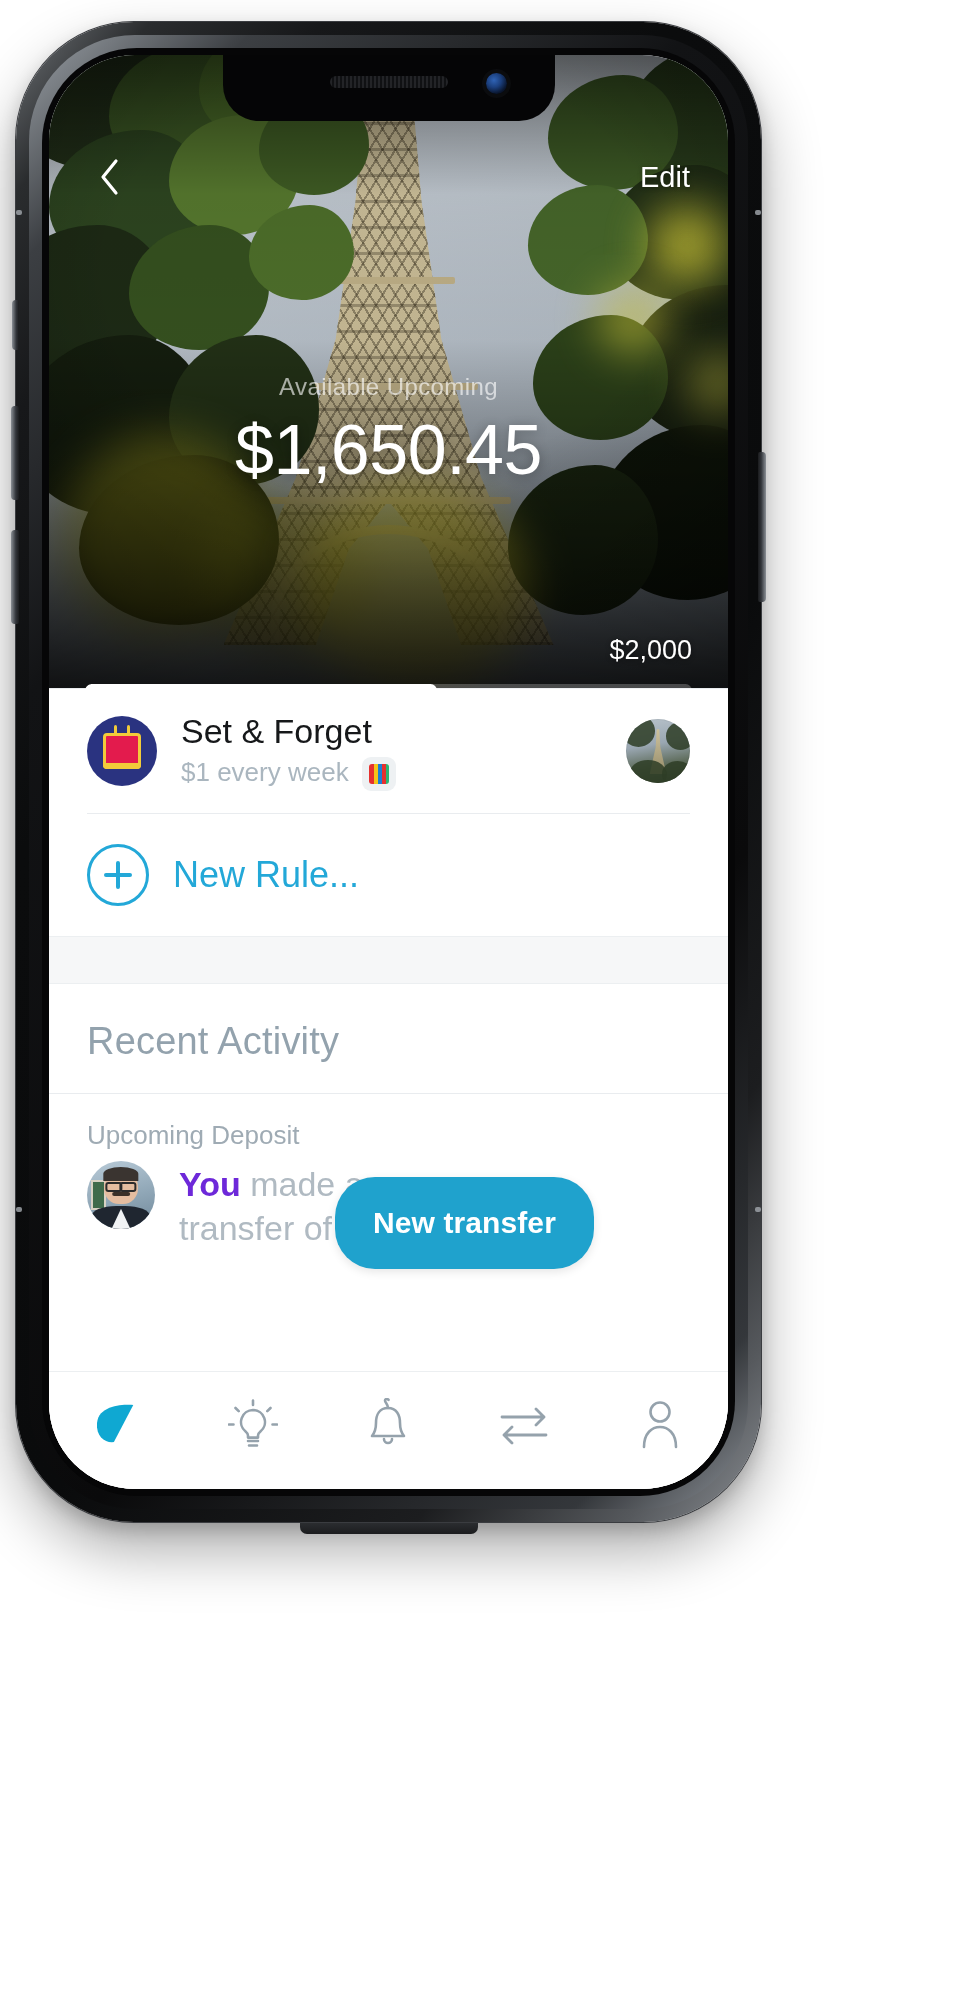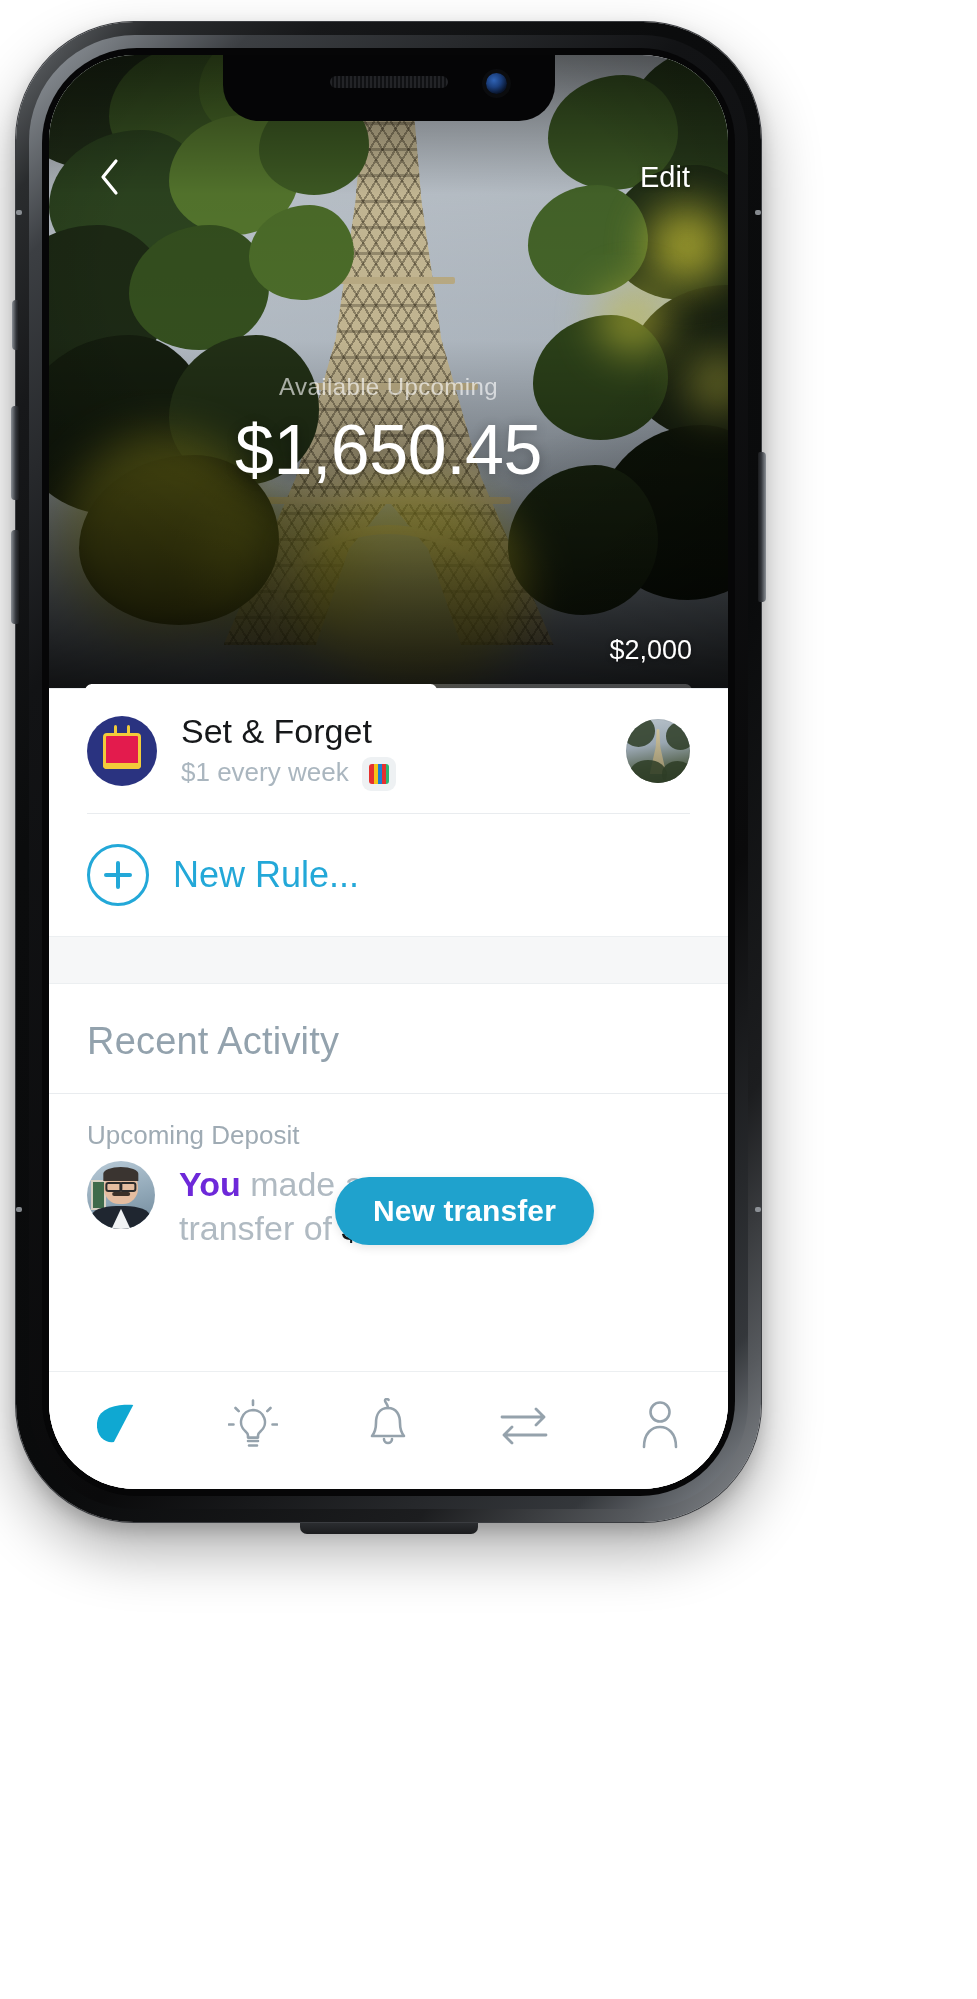--- a/index.html
+++ b/index.html
@@ -241,21 +241,21 @@
   .av-collar { position:absolute; left:50%; transform:translateX(-50%); bottom:0; width:28%; height:30%; background:#f1f3f5;
     clip-path:polygon(50% 0%, 100% 100%, 0% 100%); }
   .av-frame { position:absolute; left:6%; top:28%; width:22%; height:44%; background:#3f6b4b; border:2px solid #d8d2c4; }
 
   .activity-text { font-size:34px; line-height:1.28; color:#b0bac2; flex:1; min-width:0; padding-top:2px; }
   .activity-text b { color:#6d28d9; font-weight:700; }
   .activity-text .amt { color:#15171a; font-weight:400; }
 
   .pill-btn {
     position:absolute; left:286px; top:18px; background:#1fa2cd; color:#fff;
-    border-radius:40px; padding:17px 38px; font-size:30px; font-weight:700; letter-spacing:.1px;
+    border-radius:40px; padding:29px 38px; font-size:30px; font-weight:700; letter-spacing:.1px;
     box-shadow:0 3px 10px rgba(0,0,0,.10); cursor:pointer; white-space:nowrap;
   }
 
   
   .tabbar {
     position:absolute; left:0; right:0; bottom:0; height:118px; background:#fff;
     border-top:1px solid #eceff1; display:flex; align-items:flex-start; padding-top:18px; z-index:30;
   }
   .tab { flex:1; display:flex; align-items:center; justify-content:center; cursor:pointer; height:70px; }
 </style>

